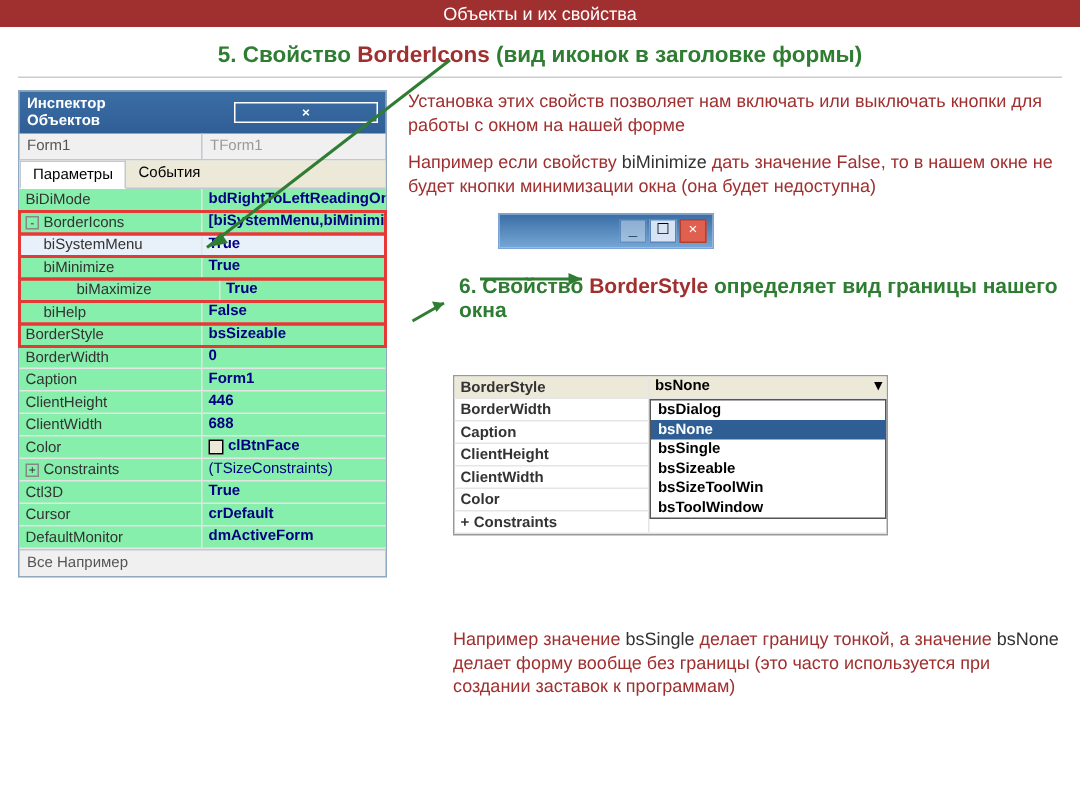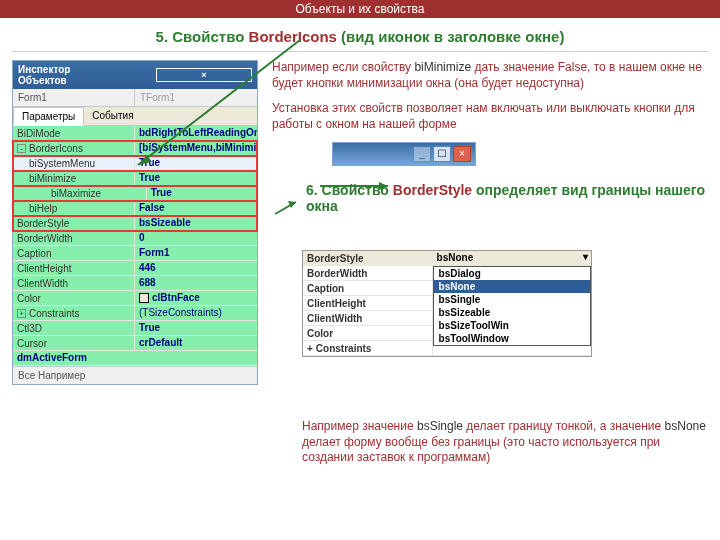--- a/index.html
+++ b/index.html
@@ -58,21 +58,21 @@
   .swatch { width: 10px; height: 10px; background: #ECE9D8; border: 1px solid #000; }
   .bottom-note { font-size: 12px; color: #A03030; margin-top: 34px; line-height: 1.3; padding: 0 12px 0 302px; }
   .bottom-note .dark { color: #333; }
 </style>
 </head>
 <body>
 
 <div class="top-bar">Объекты и их свойства</div>
 
 <div class="title-line">
-  <span class="green">5. Свойство </span><span>BorderIcons</span><span class="green"> (вид иконок в заголовке окне)</span>
+  <span class="green">5. Свойство </span><span>BorderIcons</span><span class="green"> (вид иконок в заголовке формы)</span>
 </div>
 <hr class="sep">
 
 <div class="columns">
   <div class="col-left">
     <div class="inspector">
       <div class="insp-title">
         <span>Инспектор Объектов</span>
         <span class="close-x">×</span>
       </div>
@@ -176,33 +176,36 @@
             </div>
             <div class="pval">True</div>
           </div>
           <div class="prow">
             <div class="pname">
               <span>Cursor</span>
             </div>
             <div class="pval">crDefault</div>
           </div>
           <div class="prow">
+            <div class="pname">
+              <span>DefaultMonitor</span>
+            </div>
             <div class="pval">dmActiveForm</div>
           </div>
         </div>
       <div class="footer">Все Например</div>
     </div>
   </div>
 
   <div class="col-right">
     <div class="para">
+      <span>Установка этих свойств позволяет нам включать или выключать кнопки для работы с окном на нашей форме</span>
+    </div>
+    <div class="para">
       <span>Например если свойству </span><span class="dark">biMinimize</span><span> дать значение False, то в нашем окне не будет кнопки минимизации окна (она будет недоступна)</span>
-    </div>
-    <div class="para">
-      <span>Установка этих свойств позволяет нам включать или выключать кнопки для работы с окном на нашей форме</span>
     </div>
     <div style="margin-left:60px; margin-top:4px;">
       <div class="win-demo">
         <div class="win-tbar">
           <div class="win-btn win-btn-disabled">_</div>
           <div class="win-btn">☐</div>
           <div class="win-btn win-close">×</div>
         </div>
       </div>
     </div>

